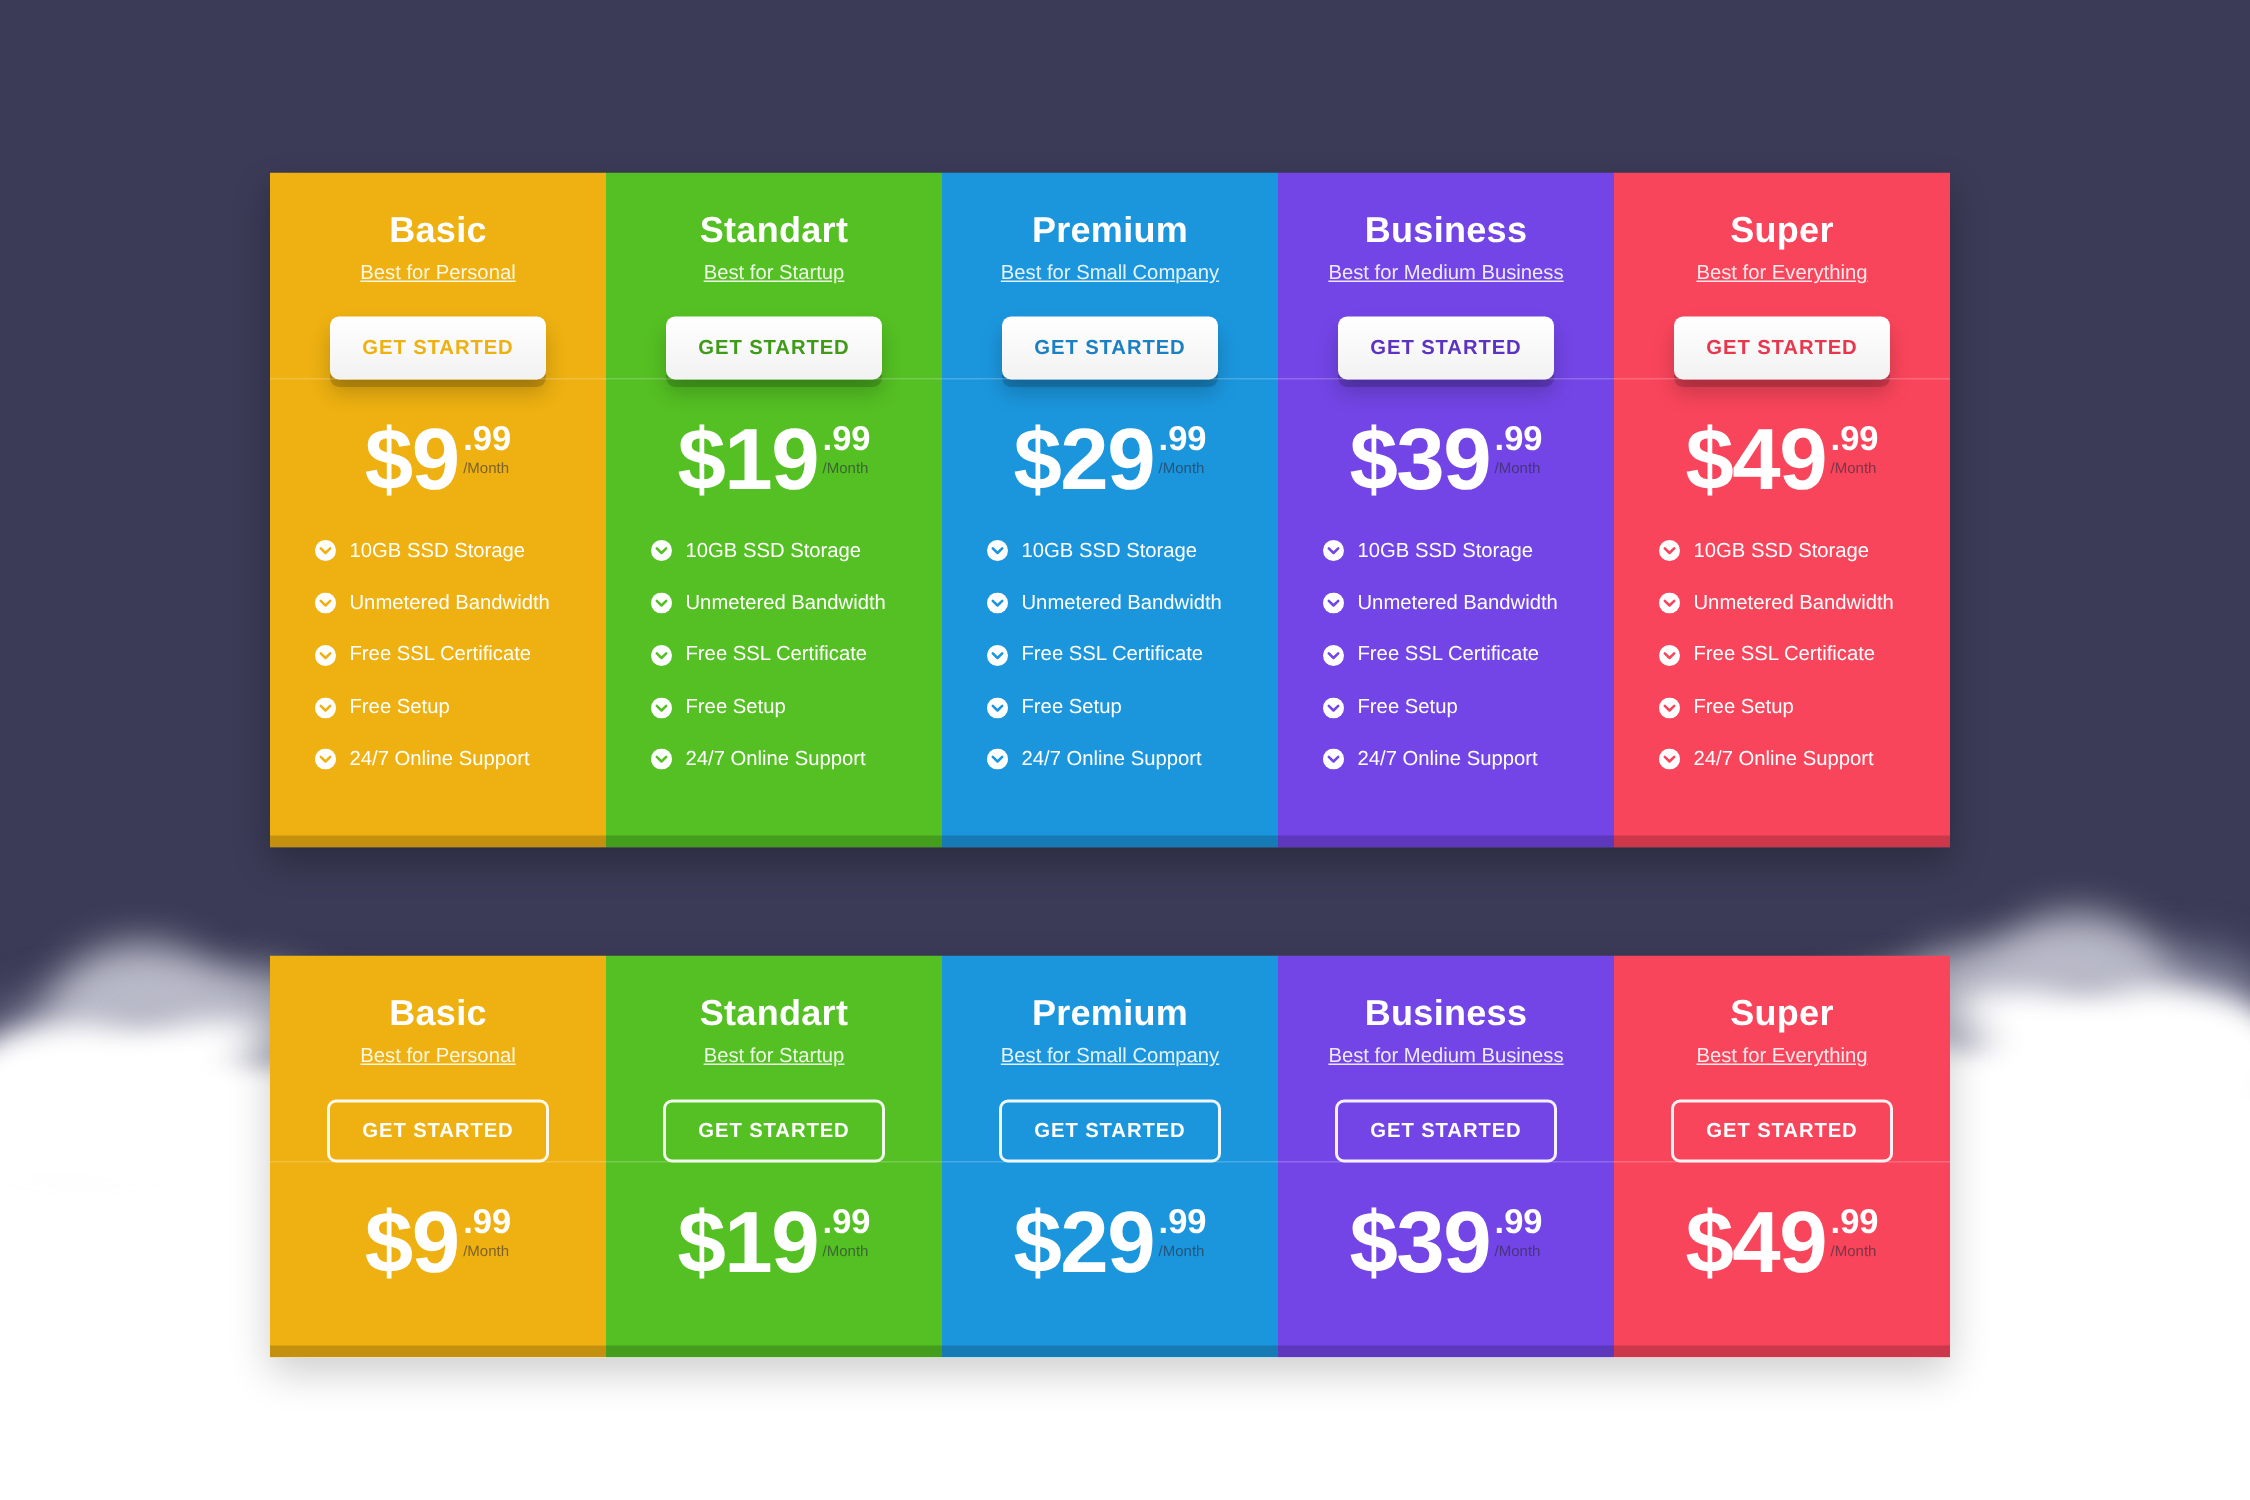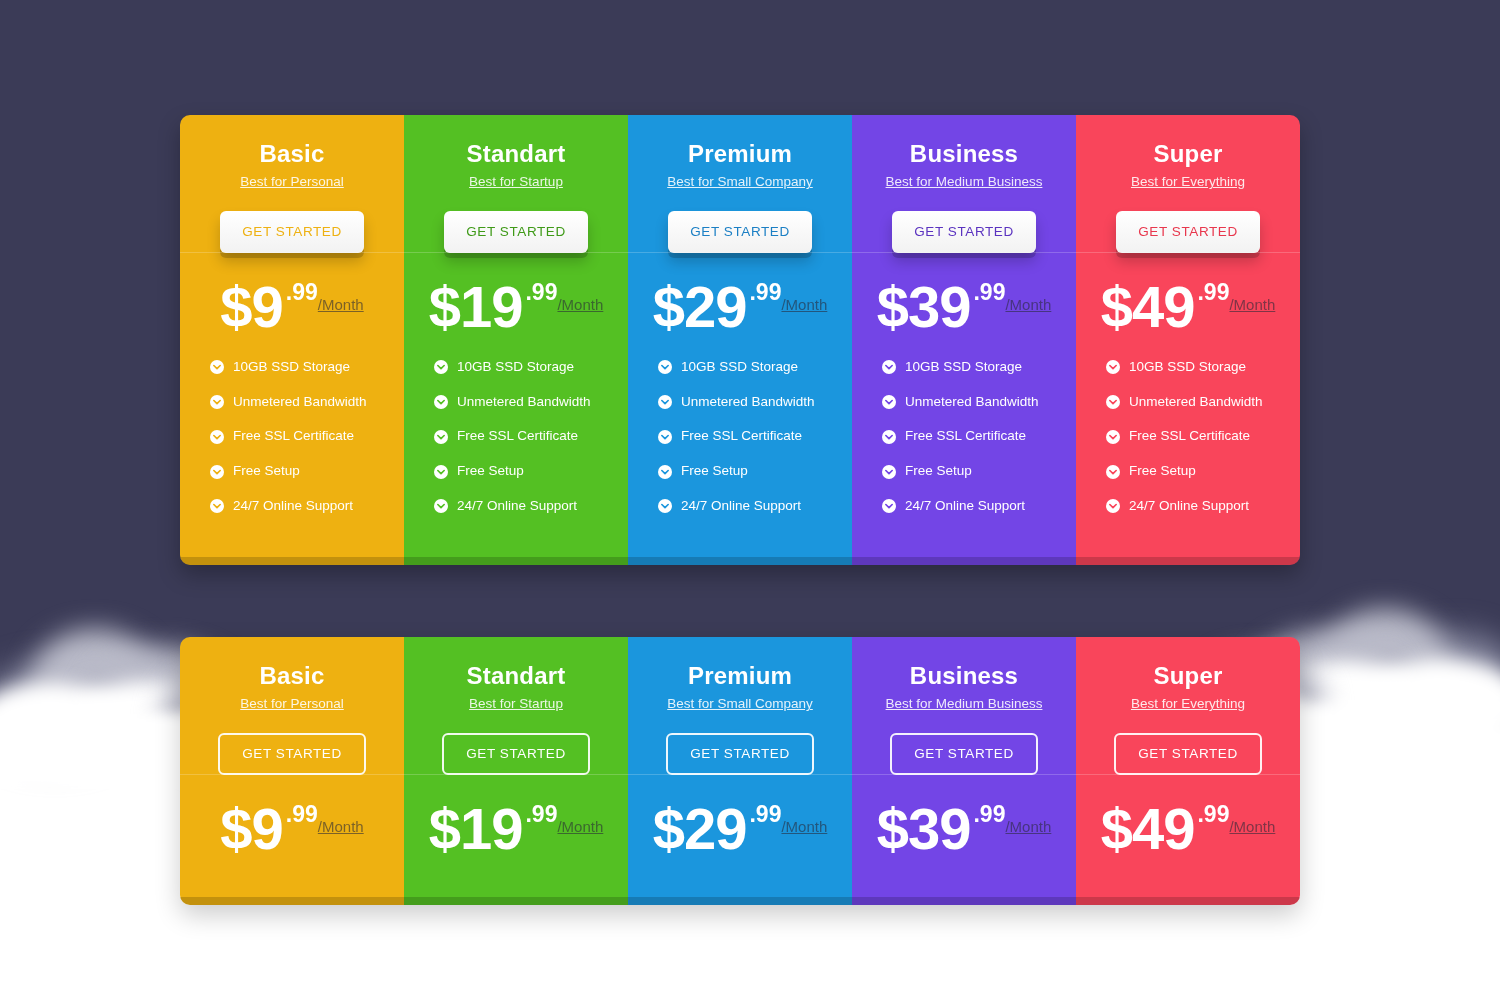--- a/index.html
+++ b/index.html
@@ -56,21 +56,21 @@
     height: 70px;
     background: #ffffff;
     filter: blur(8px);
   }
 
   
   .table {
     position: absolute;
     z-index: 5;
     display: flex;
-    border-radius: 10px;
+    border-radius: 0;
     overflow: hidden;
   }
 
   #table-featured {
     left: 180px;
     top: 115px;
     width: 1120px;
     height: 450px;
     box-shadow: 0 10px 22px rgba(0,0,0,0.28);
   }
@@ -127,21 +127,21 @@
 
   .cta {
     display: inline-flex;
     align-items: center;
     justify-content: center;
     height: 42px;
     min-width: 143px;
     padding: 0 22px;
     border-radius: 6px;
     font-size: 13.5px;
-    font-weight: normal;
+    font-weight: bold;
     letter-spacing: 0.6px;
     cursor: pointer;
     border: none;
     font-family: "Liberation Sans", sans-serif;
   }
 
   .cta.solid {
     background: linear-gradient(#ffffff, #f2f2f2);
     box-shadow: 0 5px 0 rgba(0,0,0,0.16), 0 9px 14px rgba(0,0,0,0.20);
   }
@@ -173,38 +173,37 @@
 
   .price-main {
     font-size: 58px;
     font-weight: bold;
     line-height: 0.95;
     letter-spacing: -1px;
   }
 
   .price-right {
     display: flex;
-    flex-direction: row;
+    flex-direction: column;
     align-items: flex-start;
     margin-left: 3px;
     margin-top: 2px;
   }
 
   .price-cents {
     font-size: 23px;
     font-weight: bold;
     line-height: 1;
   }
 
   .price-period {
-    font-size: 15px;
+    font-size: 10px;
     color: rgba(40,40,55,0.58);
-    margin-top: 16px;
+    margin-top: 4px;
     line-height: 1;
-    text-decoration: underline;
   }
 
   
   .features {
     list-style: none;
     margin-top: 26px;
     padding-left: 30px;
   }
 
   .feature {

